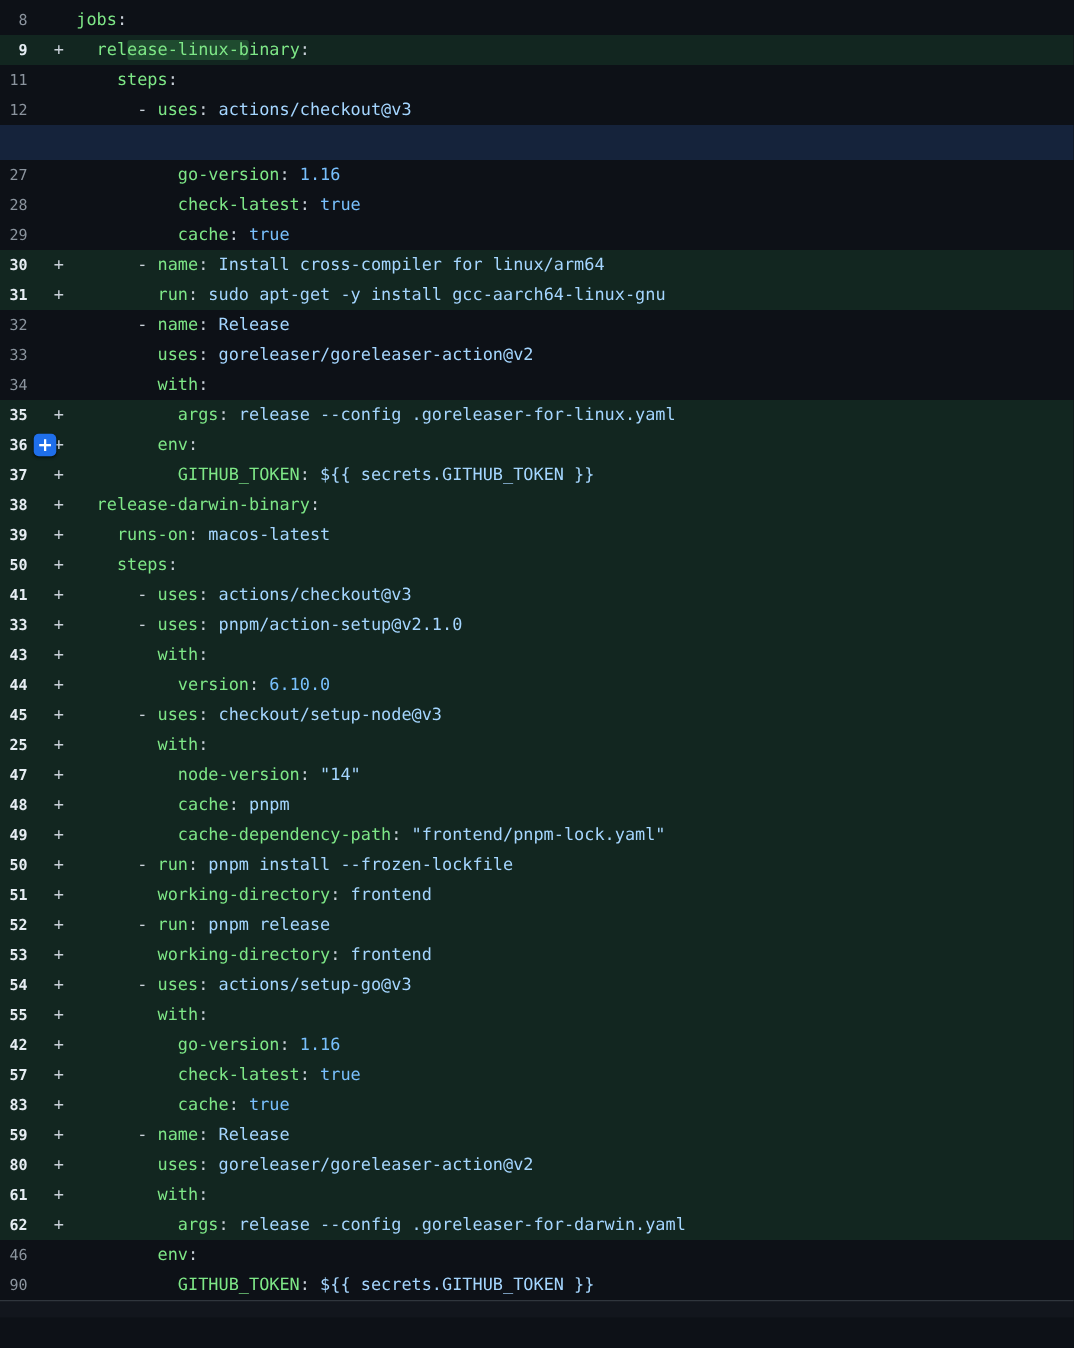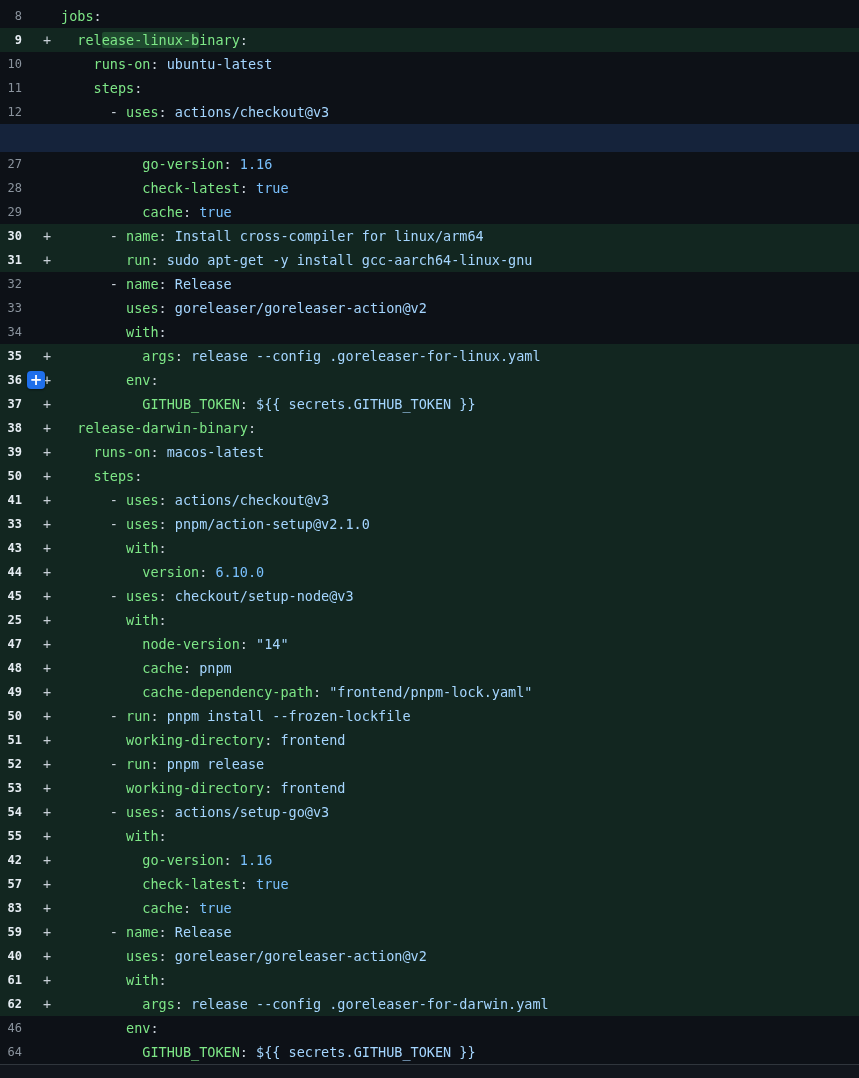--- a/index.html
+++ b/index.html
@@ -80,21 +80,20 @@
     border-top: 1px solid var(--border);
     background: #12161d;
   }
 </style>
 </head>
 <body>
 
 <div class="diff-view">
     <div class="row ctx"><div class="num">8</div><div class="mark"></div><div class="code"><span class="t-k">jobs</span><span class="t-p">:</span></div></div>
     <div class="row add"><div class="num">9</div><div class="mark">+</div><div class="code"><span class="t-p">  </span><span class="t-k">rel</span><span class="t-kh">ease-linux-b</span><span class="t-k">inary</span><span class="t-p">:</span></div></div>
-    <div class="row ctx"><div class="num">10</div><div class="mark"></div><div class="code"><span class="t-p">    </span><span class="t-k">runs-on</span><span class="t-p">: </span><span class="t-v">ubuntu-latest</span></div></div>
     <div class="row ctx"><div class="num">11</div><div class="mark"></div><div class="code"><span class="t-p">    </span><span class="t-k">steps</span><span class="t-p">:</span></div></div>
     <div class="row ctx"><div class="num">12</div><div class="mark"></div><div class="code"><span class="t-p">      - </span><span class="t-k">uses</span><span class="t-p">: </span><span class="t-v">actions/checkout@v3</span></div></div>
     <div class="row hunk"></div>
     <div class="row ctx"><div class="num">27</div><div class="mark"></div><div class="code"><span class="t-p">          </span><span class="t-k">go-version</span><span class="t-p">: </span><span class="t-c">1.16</span></div></div>
     <div class="row ctx"><div class="num">28</div><div class="mark"></div><div class="code"><span class="t-p">          </span><span class="t-k">check-latest</span><span class="t-p">: </span><span class="t-c">true</span></div></div>
     <div class="row ctx"><div class="num">29</div><div class="mark"></div><div class="code"><span class="t-p">          </span><span class="t-k">cache</span><span class="t-p">: </span><span class="t-c">true</span></div></div>
     <div class="row add"><div class="num">30</div><div class="mark">+</div><div class="code"><span class="t-p">      - </span><span class="t-k">name</span><span class="t-p">: </span><span class="t-v">Install cross-compiler for linux/arm64</span></div></div>
     <div class="row add"><div class="num">31</div><div class="mark">+</div><div class="code"><span class="t-p">        </span><span class="t-k">run</span><span class="t-p">: </span><span class="t-v">sudo apt-get -y install gcc-aarch64-linux-gnu</span></div></div>
     <div class="row ctx"><div class="num">32</div><div class="mark"></div><div class="code"><span class="t-p">      - </span><span class="t-k">name</span><span class="t-p">: </span><span class="t-v">Release</span></div></div>
     <div class="row ctx"><div class="num">33</div><div class="mark"></div><div class="code"><span class="t-p">        </span><span class="t-k">uses</span><span class="t-p">: </span><span class="t-v">goreleaser/goreleaser-action@v2</span></div></div>
@@ -117,19 +116,19 @@
     <div class="row add"><div class="num">50</div><div class="mark">+</div><div class="code"><span class="t-p">      - </span><span class="t-k">run</span><span class="t-p">: </span><span class="t-v">pnpm install --frozen-lockfile</span></div></div>
     <div class="row add"><div class="num">51</div><div class="mark">+</div><div class="code"><span class="t-p">        </span><span class="t-k">working-directory</span><span class="t-p">: </span><span class="t-v">frontend</span></div></div>
     <div class="row add"><div class="num">52</div><div class="mark">+</div><div class="code"><span class="t-p">      - </span><span class="t-k">run</span><span class="t-p">: </span><span class="t-v">pnpm release</span></div></div>
     <div class="row add"><div class="num">53</div><div class="mark">+</div><div class="code"><span class="t-p">        </span><span class="t-k">working-directory</span><span class="t-p">: </span><span class="t-v">frontend</span></div></div>
     <div class="row add"><div class="num">54</div><div class="mark">+</div><div class="code"><span class="t-p">      - </span><span class="t-k">uses</span><span class="t-p">: </span><span class="t-v">actions/setup-go@v3</span></div></div>
     <div class="row add"><div class="num">55</div><div class="mark">+</div><div class="code"><span class="t-p">        </span><span class="t-k">with</span><span class="t-p">:</span></div></div>
     <div class="row add"><div class="num">42</div><div class="mark">+</div><div class="code"><span class="t-p">          </span><span class="t-k">go-version</span><span class="t-p">: </span><span class="t-c">1.16</span></div></div>
     <div class="row add"><div class="num">57</div><div class="mark">+</div><div class="code"><span class="t-p">          </span><span class="t-k">check-latest</span><span class="t-p">: </span><span class="t-c">true</span></div></div>
     <div class="row add"><div class="num">83</div><div class="mark">+</div><div class="code"><span class="t-p">          </span><span class="t-k">cache</span><span class="t-p">: </span><span class="t-c">true</span></div></div>
     <div class="row add"><div class="num">59</div><div class="mark">+</div><div class="code"><span class="t-p">      - </span><span class="t-k">name</span><span class="t-p">: </span><span class="t-v">Release</span></div></div>
-    <div class="row add"><div class="num">40</div><div class="mark">+</div><div class="code"><span class="t-p">        </span><span class="t-k">uses</span><span class="t-p">: </span><span class="t-v">goreleaser/goreleaser-action@v2</span></div></div>
+    <div class="row add"><div class="num">80</div><div class="mark">+</div><div class="code"><span class="t-p">        </span><span class="t-k">uses</span><span class="t-p">: </span><span class="t-v">goreleaser/goreleaser-action@v2</span></div></div>
     <div class="row add"><div class="num">61</div><div class="mark">+</div><div class="code"><span class="t-p">        </span><span class="t-k">with</span><span class="t-p">:</span></div></div>
     <div class="row add"><div class="num">62</div><div class="mark">+</div><div class="code"><span class="t-p">          </span><span class="t-k">args</span><span class="t-p">: </span><span class="t-v">release --config .goreleaser-for-darwin.yaml</span></div></div>
     <div class="row ctx"><div class="num">46</div><div class="mark"></div><div class="code"><span class="t-p">        </span><span class="t-k">env</span><span class="t-p">:</span></div></div>
-    <div class="row ctx"><div class="num">64</div><div class="mark"></div><div class="code"><span class="t-p">          </span><span class="t-k">GITHUB_TOKEN</span><span class="t-p">: </span><span class="t-v">${{ secrets.GITHUB_TOKEN }}</span></div></div>
+    <div class="row ctx"><div class="num">90</div><div class="mark"></div><div class="code"><span class="t-p">          </span><span class="t-k">GITHUB_TOKEN</span><span class="t-p">: </span><span class="t-v">${{ secrets.GITHUB_TOKEN }}</span></div></div>
   </div>
 <div class="footer"></div>
 
 </body></html>

